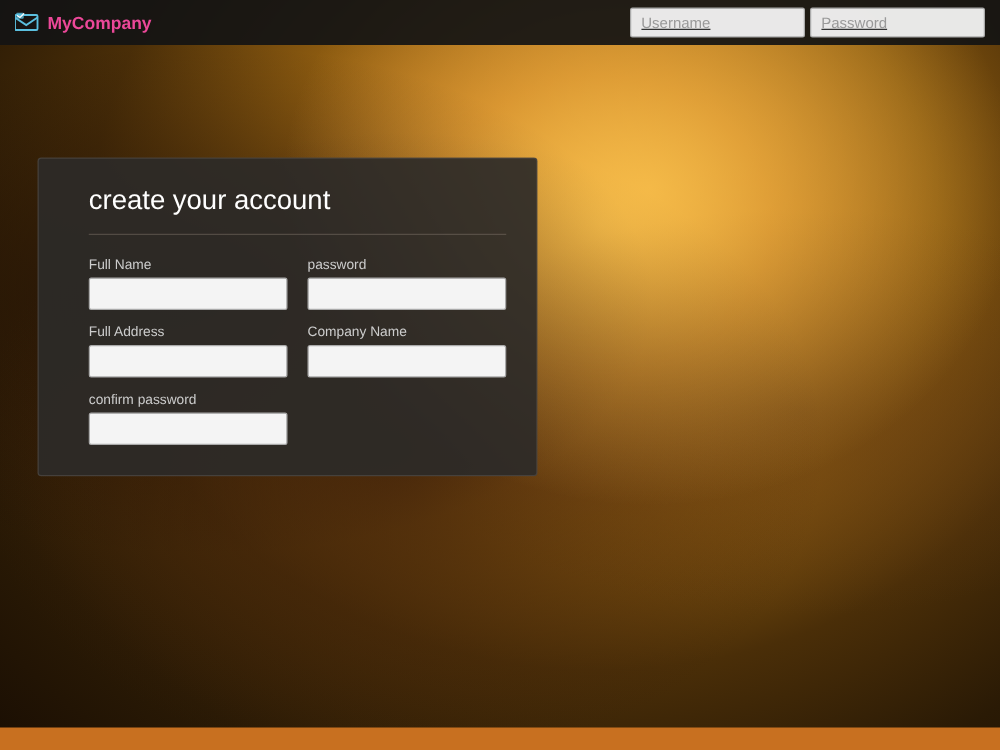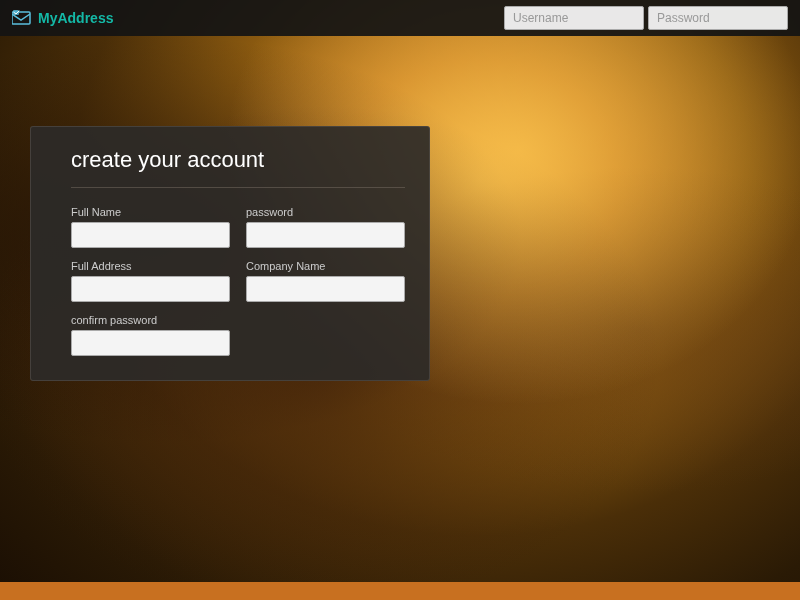--- a/index.html
+++ b/index.html
@@ -59,37 +59,38 @@
       height: 16px;
     }
 
     .logo-text {
       color: #ffffff;
       font-size: 14px;
       font-weight: bold;
     }
 
     .logo-text span {
-      color: #14b8a6;
+      color: #ec4899;
     }
 
     .navbar-inputs {
       display: flex;
       gap: 4px;
     }
 
     .navbar-input {
       background: rgba(255,255,255,0.9);
       border: 1px solid #aaa;
       border-radius: 2px;
       padding: 3px 8px;
       font-size: 12px;
       color: #333;
       width: 140px;
       height: 24px;
+      text-decoration: underline;
     }
 
     .navbar-input::placeholder {
       color: #999;
     }
 
     
     .bottom-bar {
       position: absolute;
       bottom: 0;
@@ -190,21 +191,21 @@
   <div class="navbar-logo">
     <div class="logo-icon">
       <svg viewBox="0 0 20 16" fill="none">
         <rect x="0" y="2" width="18" height="12" rx="1" fill="none" stroke="#5bbfde" stroke-width="1.5"></rect>
         <polyline points="0,4 9,10 18,4" fill="none" stroke="#5bbfde" stroke-width="1.5"></polyline>
         <rect x="1" y="0" width="6" height="5" rx="1" fill="#5bbfde" opacity="0.8"></rect>
         <polyline points="2,2.5 4,4 7,1" fill="none" stroke="white" stroke-width="1" stroke-linecap="round"></polyline>
       </svg>
     </div>
     <span class="logo-text">
-      <span>My</span><span>Address</span>
+      <span>My</span><span>Company</span>
     </span>
   </div>
   <div class="navbar-inputs">
     <input class="navbar-input" type="text" placeholder="Username" style="">
     <input class="navbar-input" type="password" placeholder="Password" style="">
   </div>
 </nav>
 
 <div class="card-wrapper">
   <div class="card">

